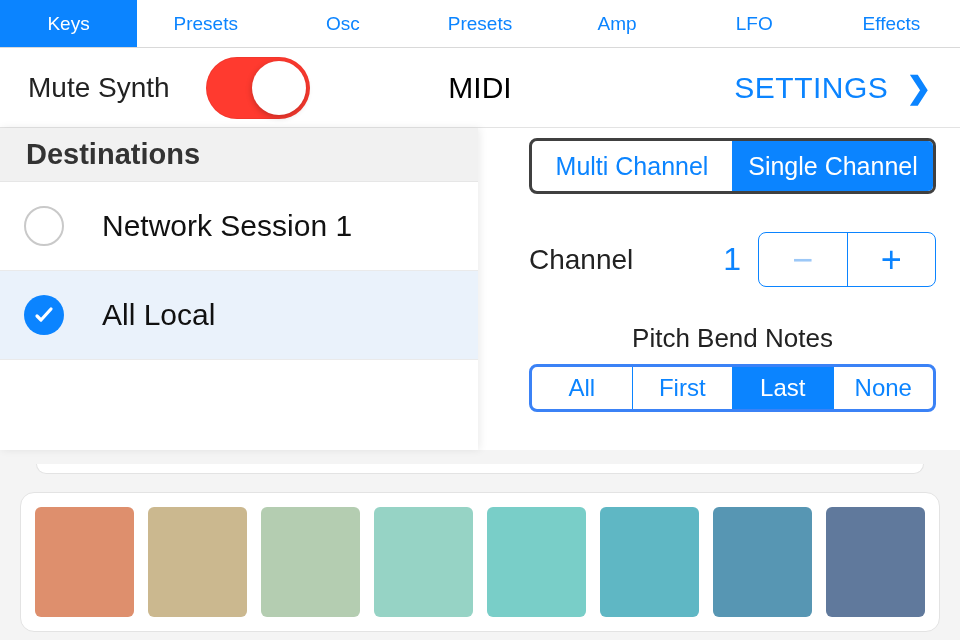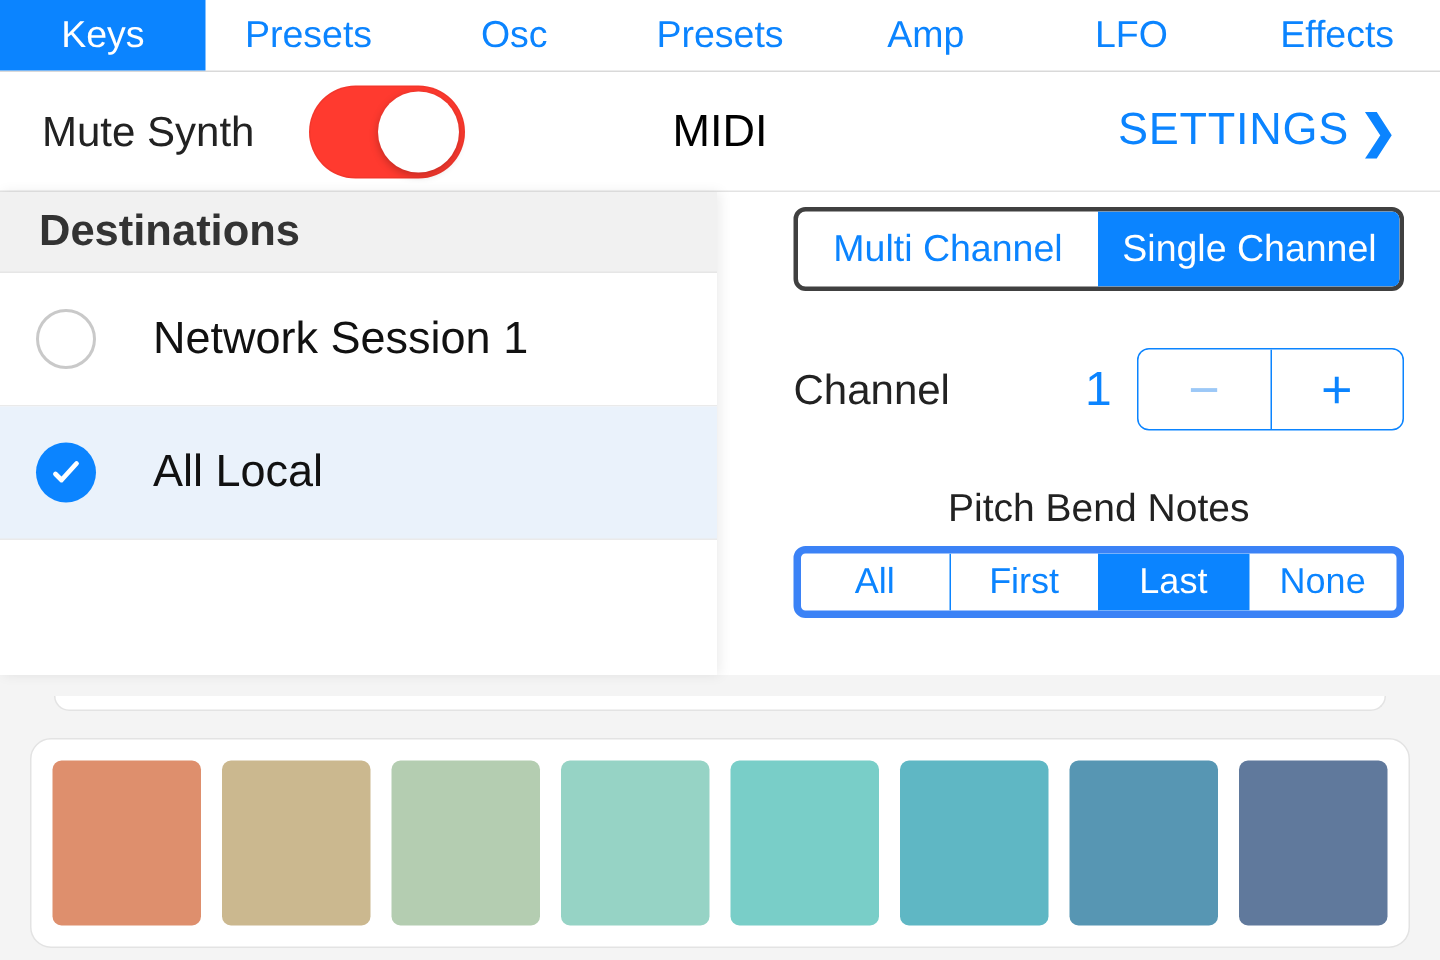--- a/index.html
+++ b/index.html
@@ -1,25 +1,25 @@
 <!DOCTYPE html>
 <html><head>
 <meta charset="utf-8">
 <style>
   * { box-sizing: border-box; margin: 0; padding: 0; }
   html, body { width: 960px; height: 640px; font-family: -apple-system, "Helvetica Neue", Arial, sans-serif; background:#fff; color:#000; }
   .tabbar { display:flex; height:48px; border-bottom:1px solid #d9d9d9; }
-  .tabbar .tab { flex:1; display:flex; align-items:center; justify-content:center; font-size:25px; color:#0b84ff; cursor:pointer; }
+  .tabbar .tab { flex:1; display:flex; align-items:center; justify-content:center; font-size:19px; color:#0b84ff; cursor:pointer; }
   .tabbar .tab.active { background:#0b84ff; color:#fff; }
   .subbar { display:flex; align-items:center; height:80px; padding:0 28px; border-bottom:1px solid #e3e3e3; }
   .subbar .mute-label { font-size:28px; color:#222; }
   .switch { margin-left:36px; position:relative; width:104px; height:62px; border-radius:31px; background:#ff3a2f; box-shadow: inset 0 0 0 1px rgba(0,0,0,0.05); cursor:pointer; }
   .switch .knob { position:absolute; top:4px; right:4px; width:54px; height:54px; border-radius:50%; background:#fff; box-shadow:0 2px 6px rgba(0,0,0,0.25); }
   .subbar .midi-label { position:absolute; left:50%; transform:translateX(-50%); font-size:30px; color:#000; }
-  .subbar .settings { margin-left:auto; display:flex; gap:7px; color:#0b84ff; font-size:30px; letter-spacing:0.5px; cursor:pointer; }
+  .subbar .settings { margin-left:auto; display:flex; align-items:center; gap:18px; color:#0b84ff; font-size:30px; letter-spacing:0.5px; cursor:pointer; }
   .subbar .settings .chev { font-weight:600; }
   .main { display:flex; height:calc(640px - 48px - 80px - 190px); position:relative;gap:27px; }
   .leftcol { width:478px; background:#fff; box-shadow: 2px 0 8px rgba(0,0,0,0.08); position:relative; z-index:2; display:flex; flex-direction:column; }
   .section-header { background:#f1f1f1; padding:10px 18px 10px 26px; font-size:29px; font-weight:700; color:#333; border-bottom:1px solid #e6e6e6; }
   .dest-row { display:flex; align-items:center; height:89px; padding-left:24px; border-bottom:1px solid #eaeaea; cursor:pointer; }
   .dest-row.selected { background:#eaf2fb; }
   .radio { width:40px; height:40px; border-radius:50%; border:2px solid #c9c9c9; display:flex; align-items:center; justify-content:center; flex-shrink:0; }
   .radio.checked { border:none; background:#0b84ff; }
   .radio.checked svg { display:block; }
   .radio svg { display:none; }
@@ -31,21 +31,21 @@
   .segmented .seg + .seg { border-left:1px solid #0b84ff; }
   .segmented .seg.active { background:#0b84ff; color:#fff; }
   .channel-row { display:flex; align-items:center; margin-top:38px; }
   .channel-row .lab { font-size:28px; color:#222; }
   .channel-row .val { font-size:32px; color:#0b84ff; margin-left:90px; }
   .stepper { margin-left:auto; display:flex; border:1px solid #0b84ff; border-radius:8px; overflow:hidden; height:55px; width:178px; }
   .stepper .btn { flex:1; display:flex; align-items:center; justify-content:center; font-size:36px; color:#0b84ff; cursor:pointer; }
   .stepper .btn.minus { color:#9cc8f7; }
   .stepper .btn + .btn { border-left:1px solid #0b84ff; }
   .pitch-title { text-align:center; font-size:26px; color:#222; margin-top:36px; margin-bottom:10px; }
-  .seg4 { display:flex; border:5px solid #3b82f6; border-radius:8px; overflow:hidden; height:48px; }
+  .seg4 { display:flex; border:3px solid #3b82f6; border-radius:8px; overflow:hidden; height:48px; }
   .seg4 .seg { flex:1; display:flex; align-items:center; justify-content:center; font-size:24px; color:#0b84ff; cursor:pointer; }
   .seg4 .seg + .seg { border-left:1px solid #0b84ff; }
   .seg4 .seg.active { background:#0b84ff; color:#fff; }
   .bottom-strip-wrap { height:190px; padding:14px 20px 28px 20px; background:#f4f4f4; }
   .card-edge { height:10px; margin:0 16px 0 16px; border:1px solid #e3e3e3; border-top:none; border-bottom-left-radius:12px; border-bottom-right-radius:12px; background:#fff; }
   .palette-card { background:#fff; border:1px solid #e3e3e3; border-radius:14px; padding:14px; display:flex; gap:14px; }
   .swatch { flex:1; height:110px; border-radius:6px; }
 </style>
 </head>
 <body>

